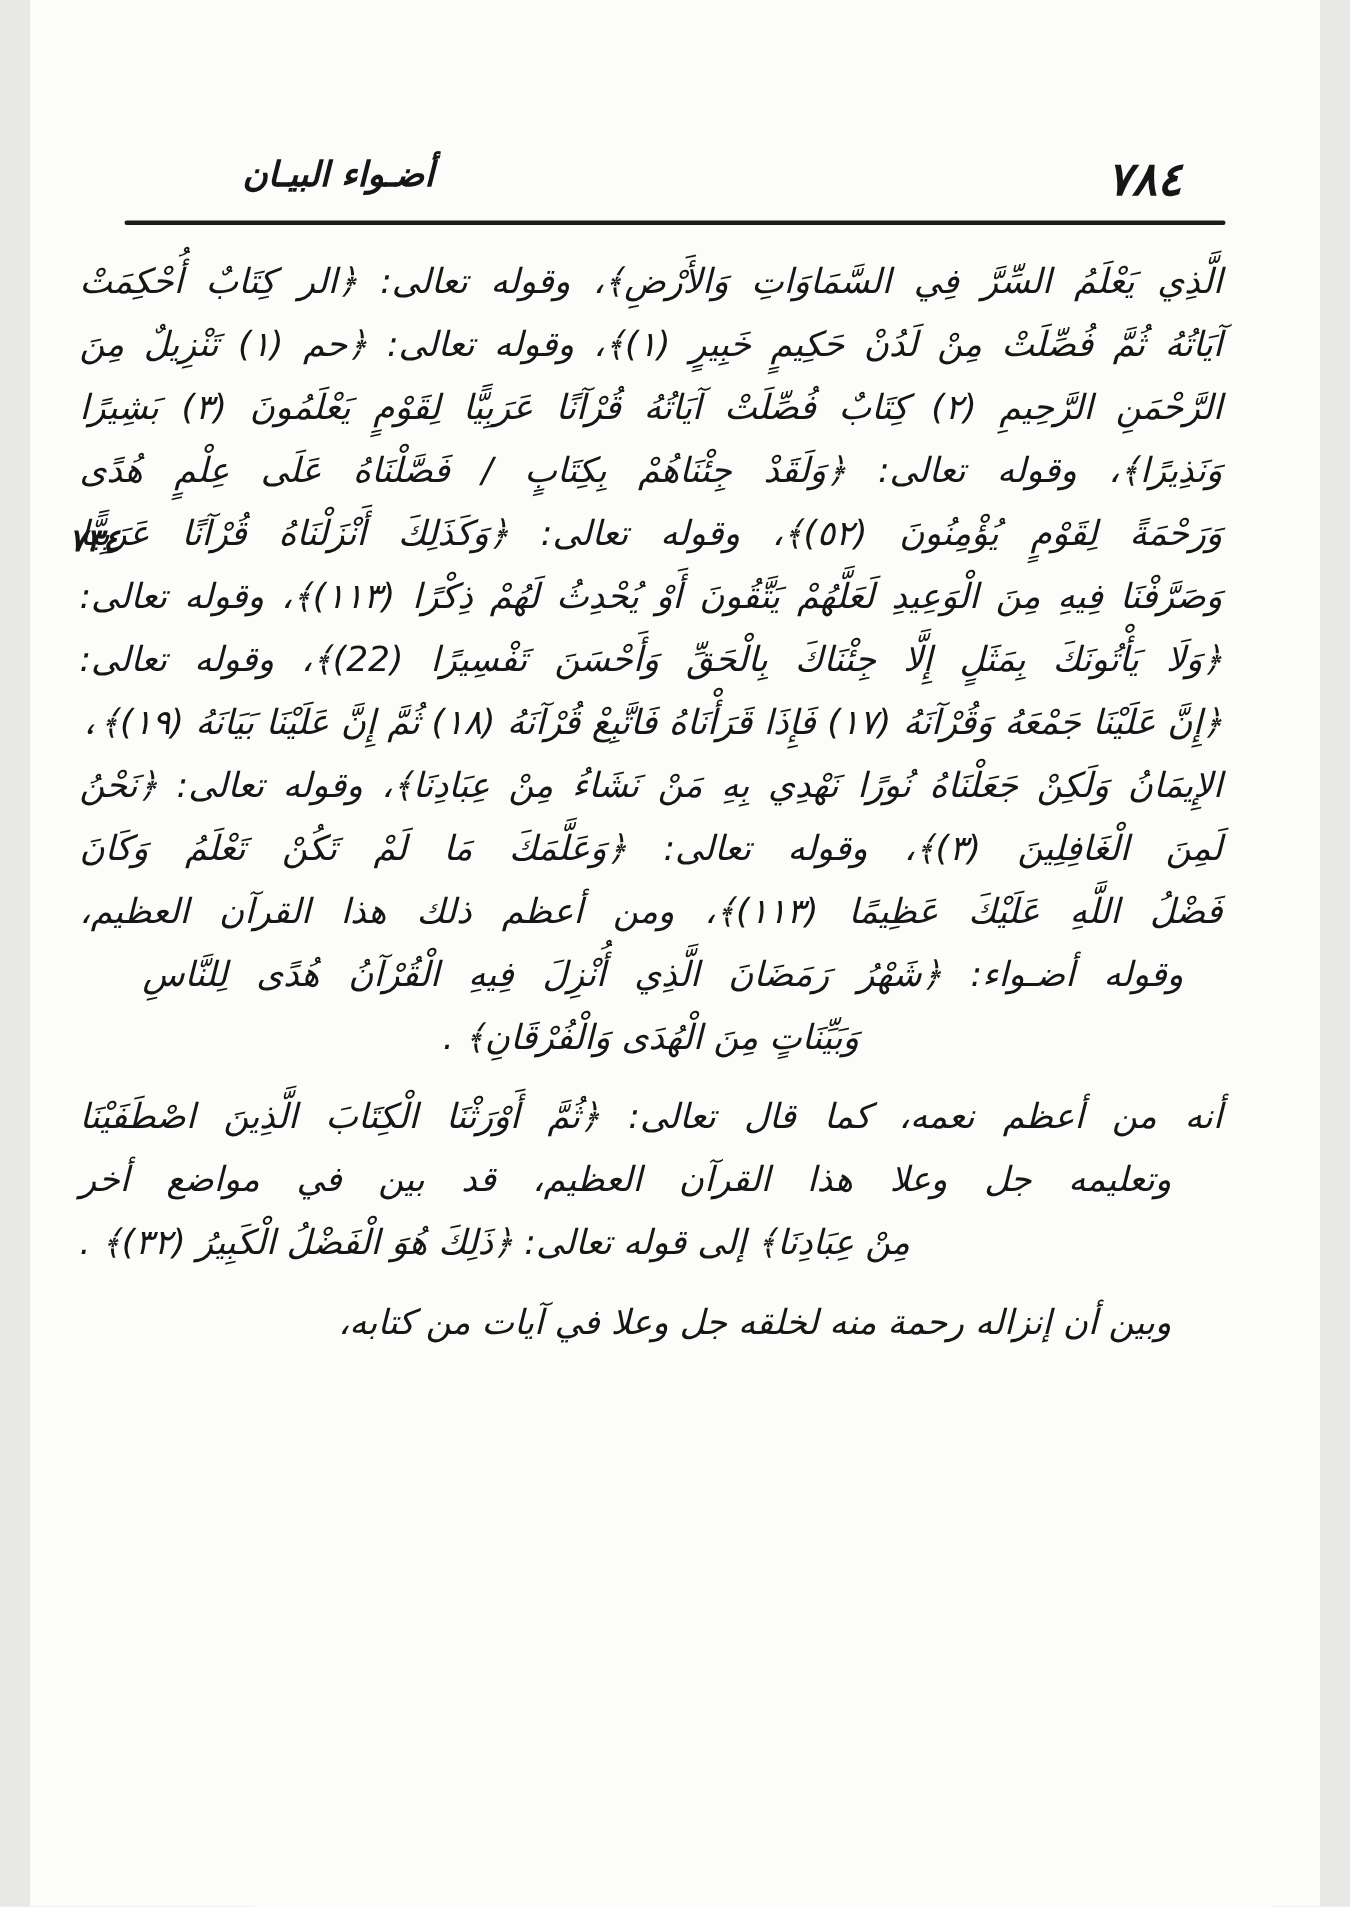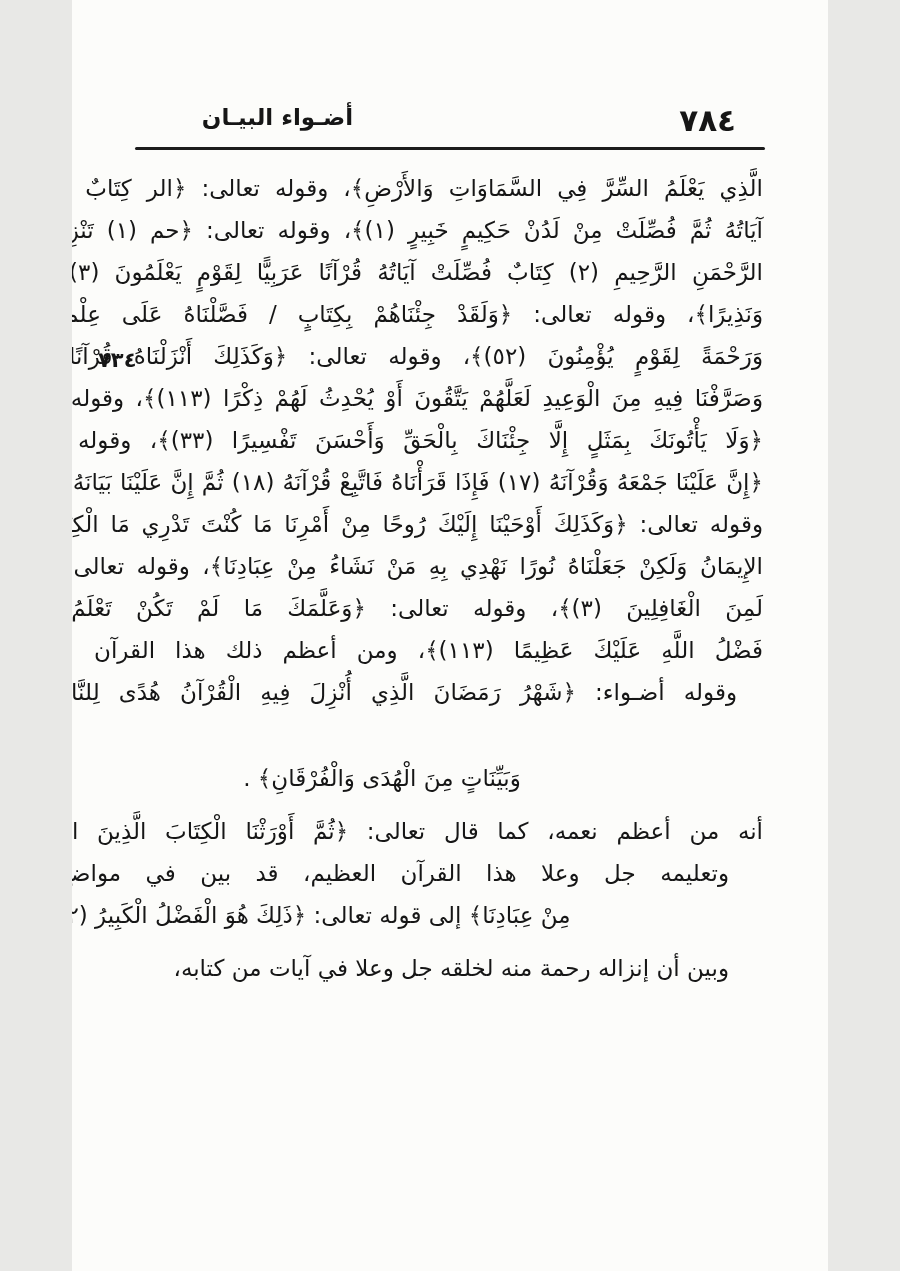--- a/index.html
+++ b/index.html
@@ -1,24 +1,25 @@
 <!DOCTYPE html>
 <html lang="ar" dir="rtl"><head>
 <meta charset="utf-8">
 <style>
   html,body{margin:0;padding:0;background:#e8e8e6;}
   .page{
     position:relative;
-    width:756px;height:1271px;
+    width:860px;height:1271px;
     margin:0 auto;
     background:#fcfcfa;
     color:#161616;
     font-family:"DejaVu Sans",sans-serif;
     direction:rtl;
     overflow:hidden;
+    font-style:italic;
   }
   .book-title{
     position:absolute;left:128px;top:104px;width:155px;
     text-align:center;font-size:23px;font-weight:bold;
     letter-spacing:0px;white-space:nowrap;
   }
   .page-number{
     position:absolute;right:92px;top:102px;
     font-size:31px;font-weight:bold;
   }
@@ -36,22 +37,22 @@
   .para{margin:0;padding:0;}
   .para + .para{margin-top:11px;}
   .line{
     font-size:23px;
     line-height:42px;
     text-align:justify;
     text-align-last:justify;
     -moz-text-align-last:justify;
   }
   .l-first{text-indent:34px;}
-  .l-center{text-align:right;text-align-last:center;margin-top:44px;}
-  .l-left{text-align:right;text-align-last:left;margin-left:16px;}
+  .l-center{text-align:right;text-align-last:center;}
+  .l-left{text-align:right;text-align-last:left;}
   .l-right{text-align:right;text-align-last:right;}
   .l-inset{padding:0 26px 0 42px;}
 </style>
 </head>
 <body>
 
 <div class="page">
 
   <div class="book-title">أضـواء البيـان</div>
   <div class="page-number">٧٨٤</div>
@@ -61,23 +62,22 @@
 
   <main class="page-body">
 
     <section class="para">
       <div class="line">الَّذِي يَعْلَمُ السِّرَّ فِي السَّمَاوَاتِ وَالأَرْضِ﴾، وقوله تعالى: ﴿الر كِتَابٌ أُحْكِمَتْ</div>
       <div class="line">آيَاتُهُ ثُمَّ فُصِّلَتْ مِنْ لَدُنْ حَكِيمٍ خَبِيرٍ (١)﴾، وقوله تعالى: ﴿حم (١) تَنْزِيلٌ مِنَ</div>
       <div class="line">الرَّحْمَنِ الرَّحِيمِ (٢) كِتَابٌ فُصِّلَتْ آيَاتُهُ قُرْآنًا عَرَبِيًّا لِقَوْمٍ يَعْلَمُونَ (٣) بَشِيرًا</div>
       <div class="line">وَنَذِيرًا﴾، وقوله تعالى: ﴿وَلَقَدْ جِئْنَاهُمْ بِكِتَابٍ / فَصَّلْنَاهُ عَلَى عِلْمٍ هُدًى</div>
       <div class="line">وَرَحْمَةً لِقَوْمٍ يُؤْمِنُونَ (٥٢)﴾، وقوله تعالى: ﴿وَكَذَلِكَ أَنْزَلْنَاهُ قُرْآنًا عَرَبِيًّا</div>
       <div class="line">وَصَرَّفْنَا فِيهِ مِنَ الْوَعِيدِ لَعَلَّهُمْ يَتَّقُونَ أَوْ يُحْدِثُ لَهُمْ ذِكْرًا (١١٣)﴾، وقوله تعالى:</div>
-      <div class="line">﴿وَلَا يَأْتُونَكَ بِمَثَلٍ إِلَّا جِئْنَاكَ بِالْحَقِّ وَأَحْسَنَ تَفْسِيرًا (٣٣)﴾، وقوله تعالى:</div>
+      <div class="line">﴿وَلَا يَأْتُونَكَ بِمَثَلٍ إِلَّا جِئْنَاكَ بِالْحَقِّ وَأَحْسَنَ تَفْسِيرًا (22)﴾، وقوله تعالى:</div>
       <div class="line">﴿إِنَّ عَلَيْنَا جَمْعَهُ وَقُرْآنَهُ (١٧) فَإِذَا قَرَأْنَاهُ فَاتَّبِعْ قُرْآنَهُ (١٨) ثُمَّ إِنَّ عَلَيْنَا بَيَانَهُ (١٩)﴾،</div>
-      <div class="line">وقوله تعالى: ﴿وَكَذَلِكَ أَوْحَيْنَا إِلَيْكَ رُوحًا مِنْ أَمْرِنَا مَا كُنْتَ تَدْرِي مَا الْكِتَابُ وَلَا</div>
       <div class="line">الإِيمَانُ وَلَكِنْ جَعَلْنَاهُ نُورًا نَهْدِي بِهِ مَنْ نَشَاءُ مِنْ عِبَادِنَا﴾، وقوله تعالى: ﴿نَحْنُ</div>
       <div class="line">لَمِنَ الْغَافِلِينَ (٣)﴾، وقوله تعالى: ﴿وَعَلَّمَكَ مَا لَمْ تَكُنْ تَعْلَمُ وَكَانَ</div>
       <div class="line">فَضْلُ اللَّهِ عَلَيْكَ عَظِيمًا (١١٣)﴾، ومن أعظم ذلك هذا القرآن العظيم،</div>
       <div class="line l-inset">وقوله أضـواء: ﴿شَهْرُ رَمَضَانَ الَّذِي أُنْزِلَ فِيهِ الْقُرْآنُ هُدًى لِلنَّاسِ</div>
       <div class="line l-center">وَبَيِّنَاتٍ مِنَ الْهُدَى وَالْفُرْقَانِ﴾ .</div>
     </section>
 
     <section class="para">
       <div class="line">أنه من أعظم نعمه، كما قال تعالى: ﴿ثُمَّ أَوْرَثْنَا الْكِتَابَ الَّذِينَ اصْطَفَيْنَا</div>
       <div class="line l-first">وتعليمه جل وعلا هذا القرآن العظيم، قد بين في مواضع أخر</div>

